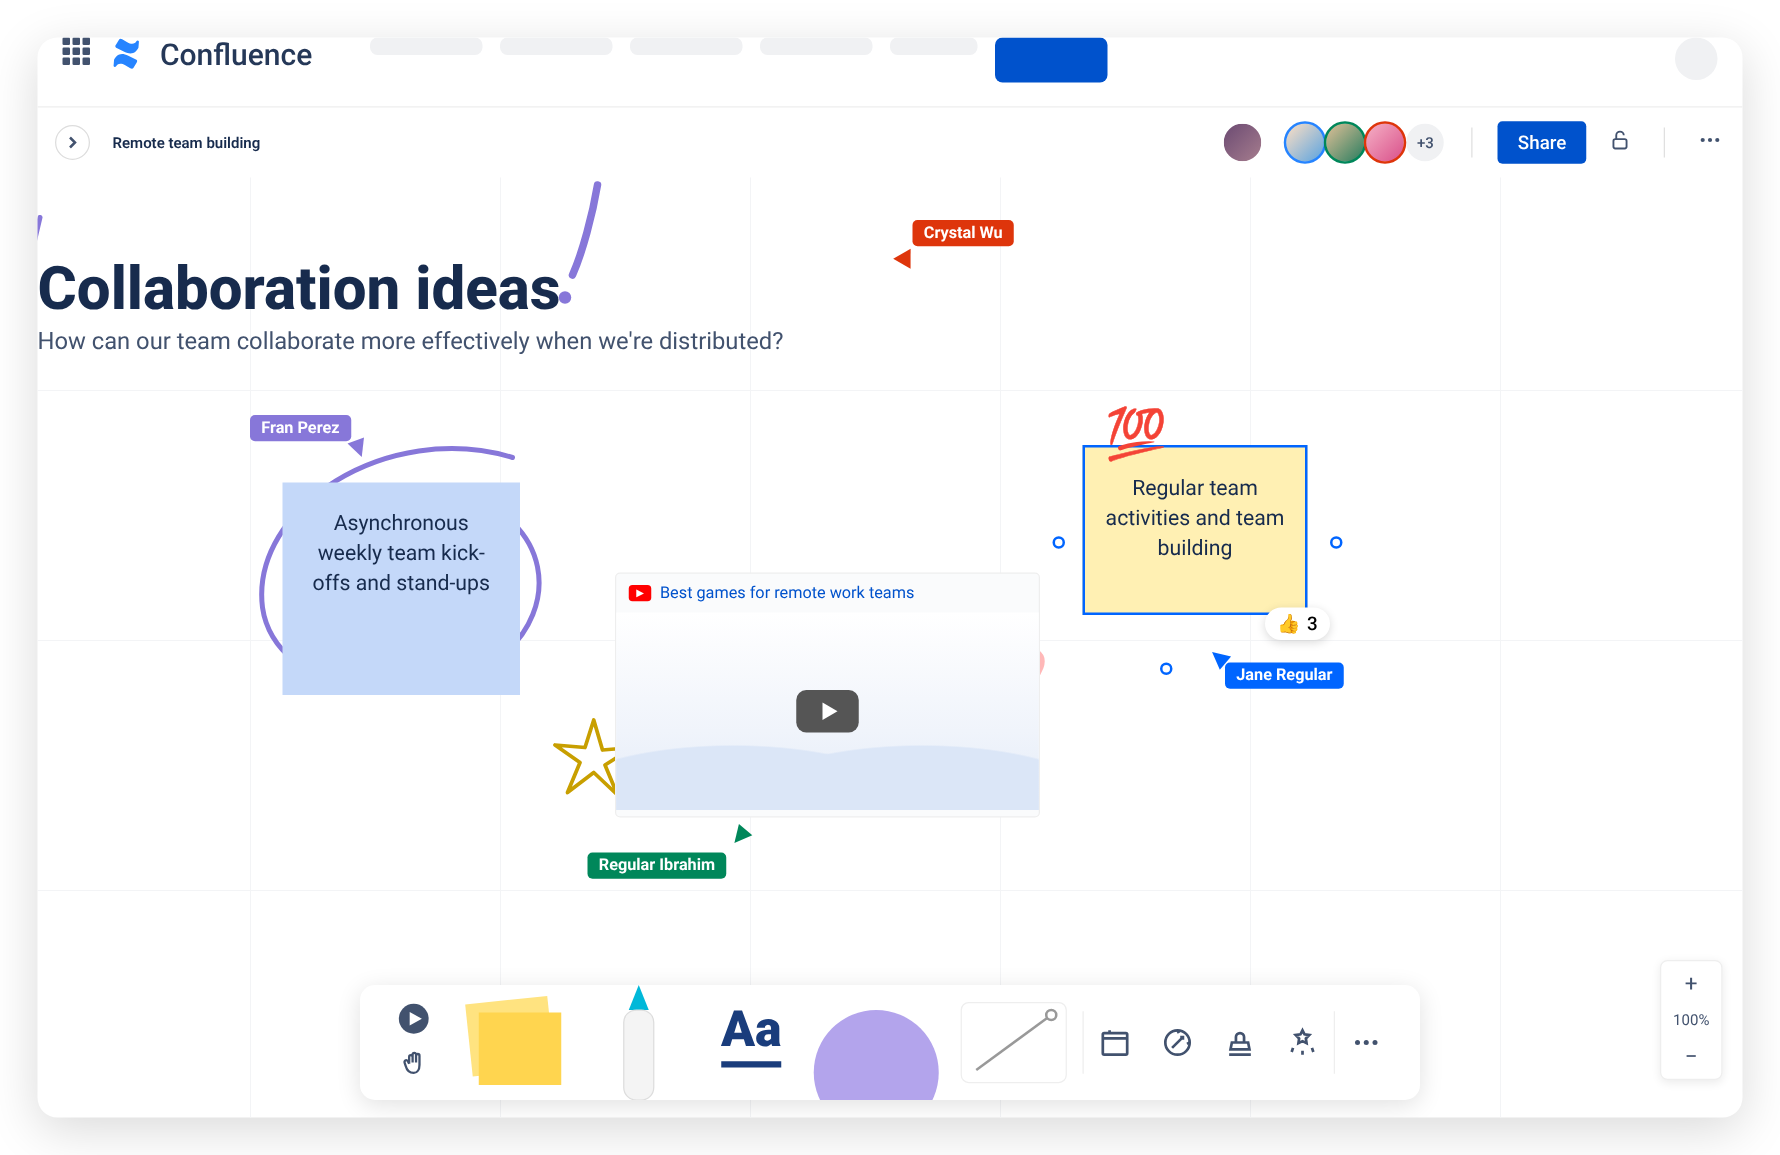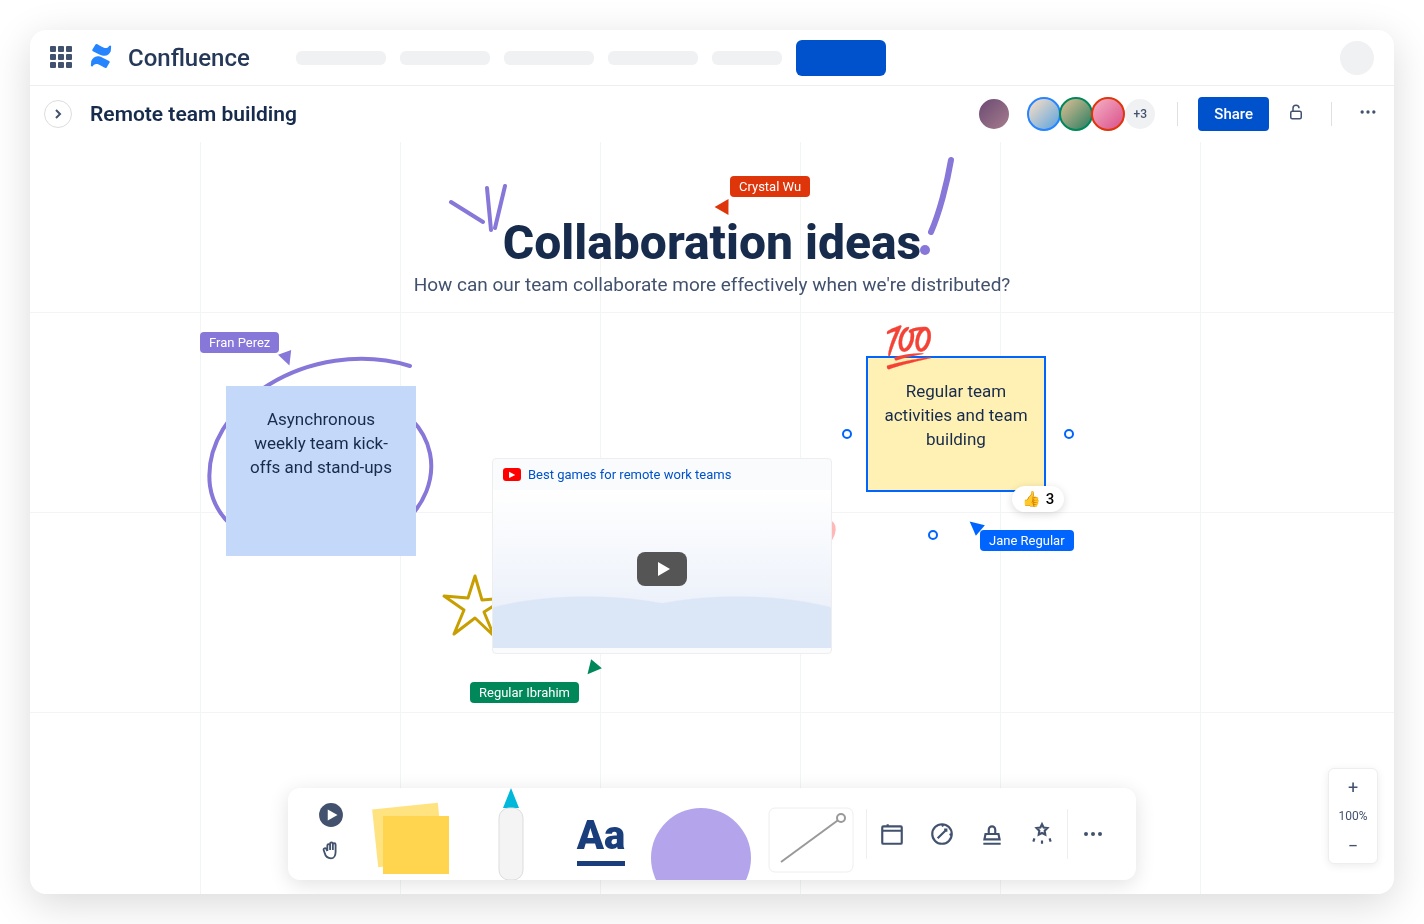--- a/index.html
+++ b/index.html
@@ -1,53 +1,53 @@
 <!DOCTYPE html>
 <html><head>
 <meta charset="utf-8">
 <style>
 *{box-sizing:border-box;margin:0;padding:0;font-family:-apple-system,BlinkMacSystemFont,"Segoe UI",Roboto,sans-serif}
 body{background:#fff;width:1424px;height:924px;overflow:hidden;position:relative}
 .window{position:absolute;top:30px;left:30px;right:30px;bottom:30px;background:#fff;border-radius:16px;box-shadow:0 10px 40px rgba(0,0,0,0.15);overflow:hidden}
 
 
-.topnav{height:56px;display:flex;align-items:center;padding:0 20px;gap:14px;border-bottom:1px solid #eee}
+.topnav{height:56px;display:flex;align-items:flex-start;padding:0 20px;gap:14px;border-bottom:1px solid #eee}
 .app-switcher{width:24px;height:24px;display:grid;grid-template-columns:repeat(3,6px);grid-template-rows:repeat(3,6px);gap:2px;cursor:pointer}
 .app-switcher span{background:#42526e;border-radius:1px}
 .logo-icon svg{width:26px;height:26px}
 .brand{font-size:24px;font-weight:500;color:#253858}
 .nav-pill{background:#f0f1f3;border-radius:6px;height:14px}
 .nav-primary{background:#0052cc;border-radius:6px;width:90px;height:36px}
 .avatar-blank{width:34px;height:34px;background:#f0f1f3;border-radius:50%}
 
 
 .subhead{height:56px;display:flex;align-items:center;padding:0 10px 0 20px;gap:12px}
 .expand-btn{width:28px;height:28px;border:1px solid #ddd;border-radius:50%;background:#fff;display:flex;align-items:center;justify-content:center;cursor:pointer;color:#42526e;position:relative;left:-6px}
-.breadcrumb{font-size:21px;font-weight:600;color:#172b4d}
+.breadcrumb{font-size:12px;font-weight:600;color:#172b4d}
 .spacer{flex:1}
 .presence{display:flex;align-items:center;gap:6px}
 .presence .av{width:34px;height:34px;border-radius:50%;border:2px solid #fff;margin-left:-8px;background-size:cover;background-position:center}
 .presence .more{width:34px;height:34px;border-radius:50%;border:2px solid #fff;margin-left:-8px;background:#f0f1f3;display:flex;align-items:center;justify-content:center;font-size:12px;color:#42526e;font-weight:500}
 .vsep{width:1px;height:24px;background:#e0e0e0;margin:0 8px}
 .share-btn{background:#0052cc;color:#fff;border:none;padding:8px 16px;border-radius:4px;font-size:15px;font-weight:500;cursor:pointer}
 .lock-icon,.more-icon{color:#42526e;cursor:pointer;padding:6px}
 
 
 .canvas{position:absolute;top:112px;left:0;right:0;bottom:0;background-image:linear-gradient(#f3f4f6 1px,transparent 1px),linear-gradient(90deg,#f3f4f6 1px,transparent 1px);background-size:200px 200px;background-position:-30px -30px}
 
-.title-wrap{position:absolute;top:72px;left:0;right:0;text-align:center}
+.title-wrap{position:absolute;top:60px;left:0;right:0;text-align:left}
 .main-title{font-size:48px;font-weight:800;color:#172b4d;display:inline-block;position:relative}
 .subtitle{font-size:19px;color:#42526e;margin-top:2px}
 
 
 .accent-left{position:absolute;left:-60px;top:-30px}
 .accent-right{position:absolute;right:-50px;top:-60px}
 
 
-.cursor-tag{position:absolute;padding:3px 9px;border-radius:4px;font-size:13px;font-weight:400;color:#fff;white-space:nowrap}
+.cursor-tag{position:absolute;padding:3px 9px;border-radius:4px;font-size:13px;font-weight:700;color:#fff;white-space:nowrap}
 .cursor-arrow{width:0;height:0;position:absolute}
 
 .tag-crystal{background:#de350b;top:34px;left:700px}
 .arrow-crystal{top:56px;left:687px;border-left:8px solid transparent;border-right:8px solid transparent;border-top:14px solid #de350b;transform:rotate(210deg)}
 
 .tag-fran{background:#8777d9;top:190px;left:170px}
 .arrow-fran{top:210px;left:250px;border-left:7px solid transparent;border-right:7px solid transparent;border-top:14px solid #8777d9;transform:rotate(-20deg)}
 
 .tag-abdullah{background:#00875a;top:540px;left:440px}
 .arrow-abdullah{top:520px;left:555px;border-left:7px solid transparent;border-right:7px solid transparent;border-top:14px solid #00875a;transform:rotate(40deg)}
@@ -81,21 +81,21 @@
 .video-head{padding:8px 10px;display:flex;align-items:center;gap:7px;font-size:13px}
 .yt-badge{background:#ff0000;color:#fff;width:18px;height:13px;border-radius:3px;display:flex;align-items:center;justify-content:center;font-size:8px}
 .video-link{color:#0052cc}
 .video-body{height:158px;position:relative;background:linear-gradient(180deg,#fff 0%,#f0f4fb 60%,#e3ebf8 100%);overflow:hidden}
 .video-body::before{content:"";position:absolute;bottom:0;left:-20px;right:-20px;height:90px;background:radial-gradient(ellipse at 30% 100%,#dbe6f7 40%,transparent 41%),radial-gradient(ellipse at 70% 100%,#dbe6f7 40%,transparent 41%)}
 .play-btn{position:absolute;top:50%;left:50%;transform:translate(-50%,-50%);width:50px;height:34px;background:#555;border-radius:8px;display:flex;align-items:center;justify-content:center}
 .play-btn::after{content:"";border-left:12px solid #fff;border-top:7px solid transparent;border-bottom:7px solid transparent;margin-left:3px}
 
 
 .toolbar{position:absolute;bottom:14px;left:50%;transform:translateX(-50%);background:#fff;border-radius:12px;box-shadow:0 4px 20px rgba(0,0,0,0.12);height:92px;display:flex;align-items:flex-end;padding:0 18px;gap:0}
-.tool{width:110px;height:92px;display:flex;align-items:flex-end;justify-content:center;position:relative;overflow:hidden;cursor:pointer}
+.tool{width:110px;height:92px;display:flex;align-items:center;justify-content:center;position:relative;overflow:hidden;cursor:pointer}
 .ptr-col{width:50px;display:flex;flex-direction:column;align-items:center;justify-content:center;height:92px;gap:8px}
 .tool-sep{width:1px;height:50px;background:#eee;align-self:center}
 .icon-btn{width:50px;height:92px;display:flex;align-items:center;justify-content:center;color:#42526e;cursor:pointer}
 
 
 .zoom{position:absolute;right:16px;bottom:30px;background:#fff;border:1px solid #eee;border-radius:6px;box-shadow:0 2px 8px rgba(0,0,0,0.08);display:flex;flex-direction:column;align-items:center;width:50px}
 .zoom button{background:none;border:none;width:50px;height:36px;font-size:18px;color:#42526e;cursor:pointer}
 .zoom .lvl{font-size:12px;color:#42526e;padding:4px 0}
 
 

